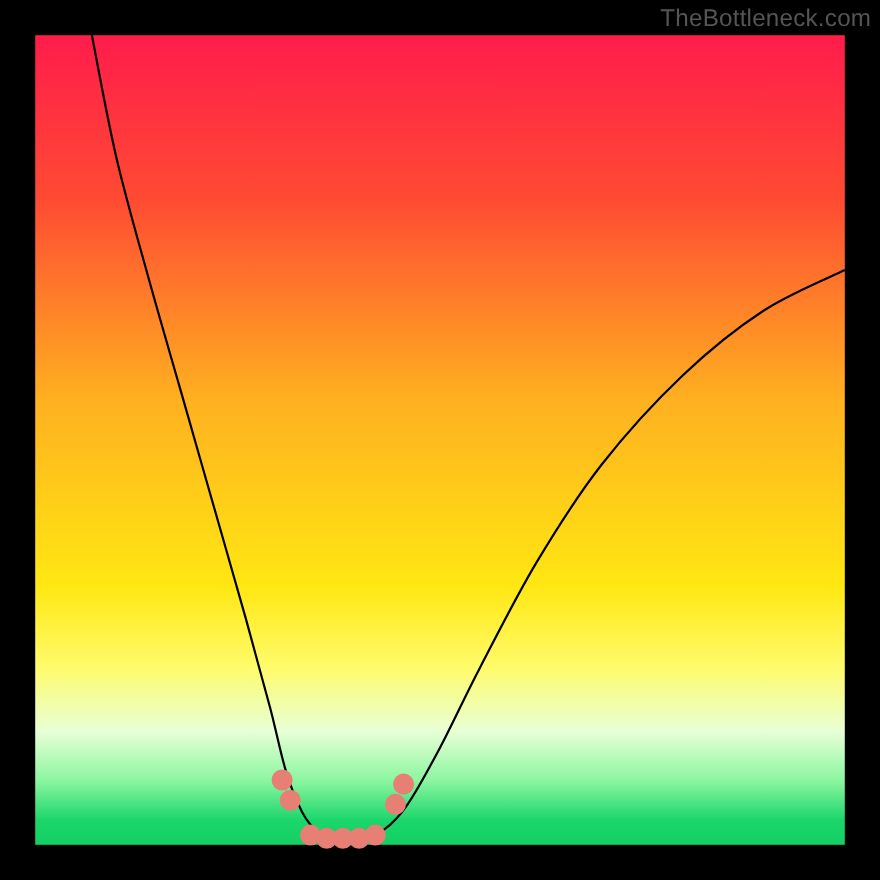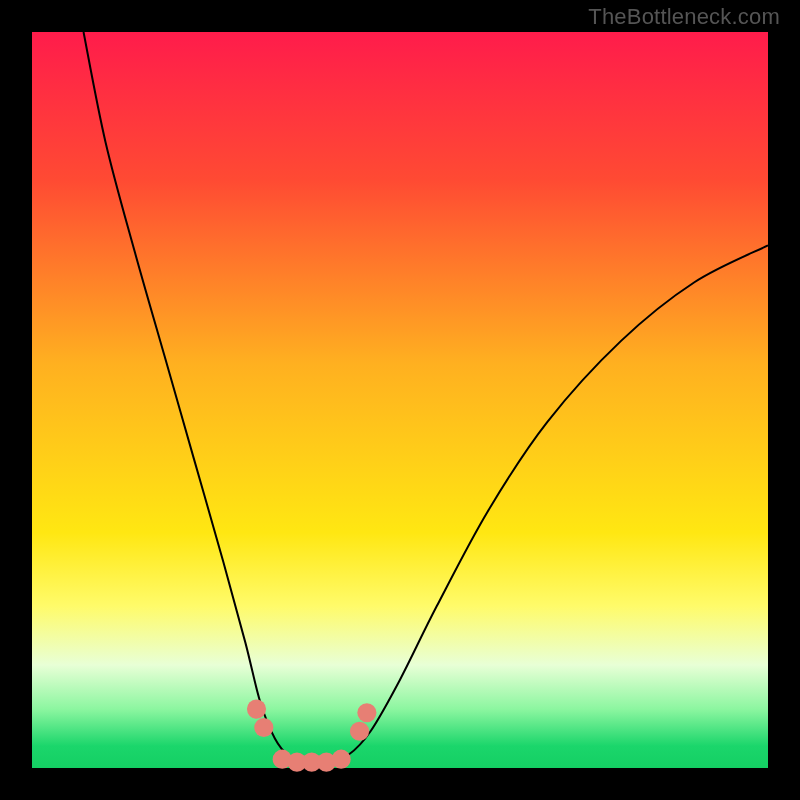--- a/index.html
+++ b/index.html
@@ -12,21 +12,21 @@
   }
   .container {
     position: relative;
     width: 800px;
     height: 800px;
     background: #000;
   }
   .watermark {
     position: absolute;
     top: 4px;
-    right: 20px;
+    right: 8px;
     font-family: Arial, Helvetica, sans-serif;
     font-size: 22px;
     color: #555;
     letter-spacing: 0.2px;
     z-index: 10;
   }
   svg {
     position: absolute;
     top: 0;
     left: 0;

